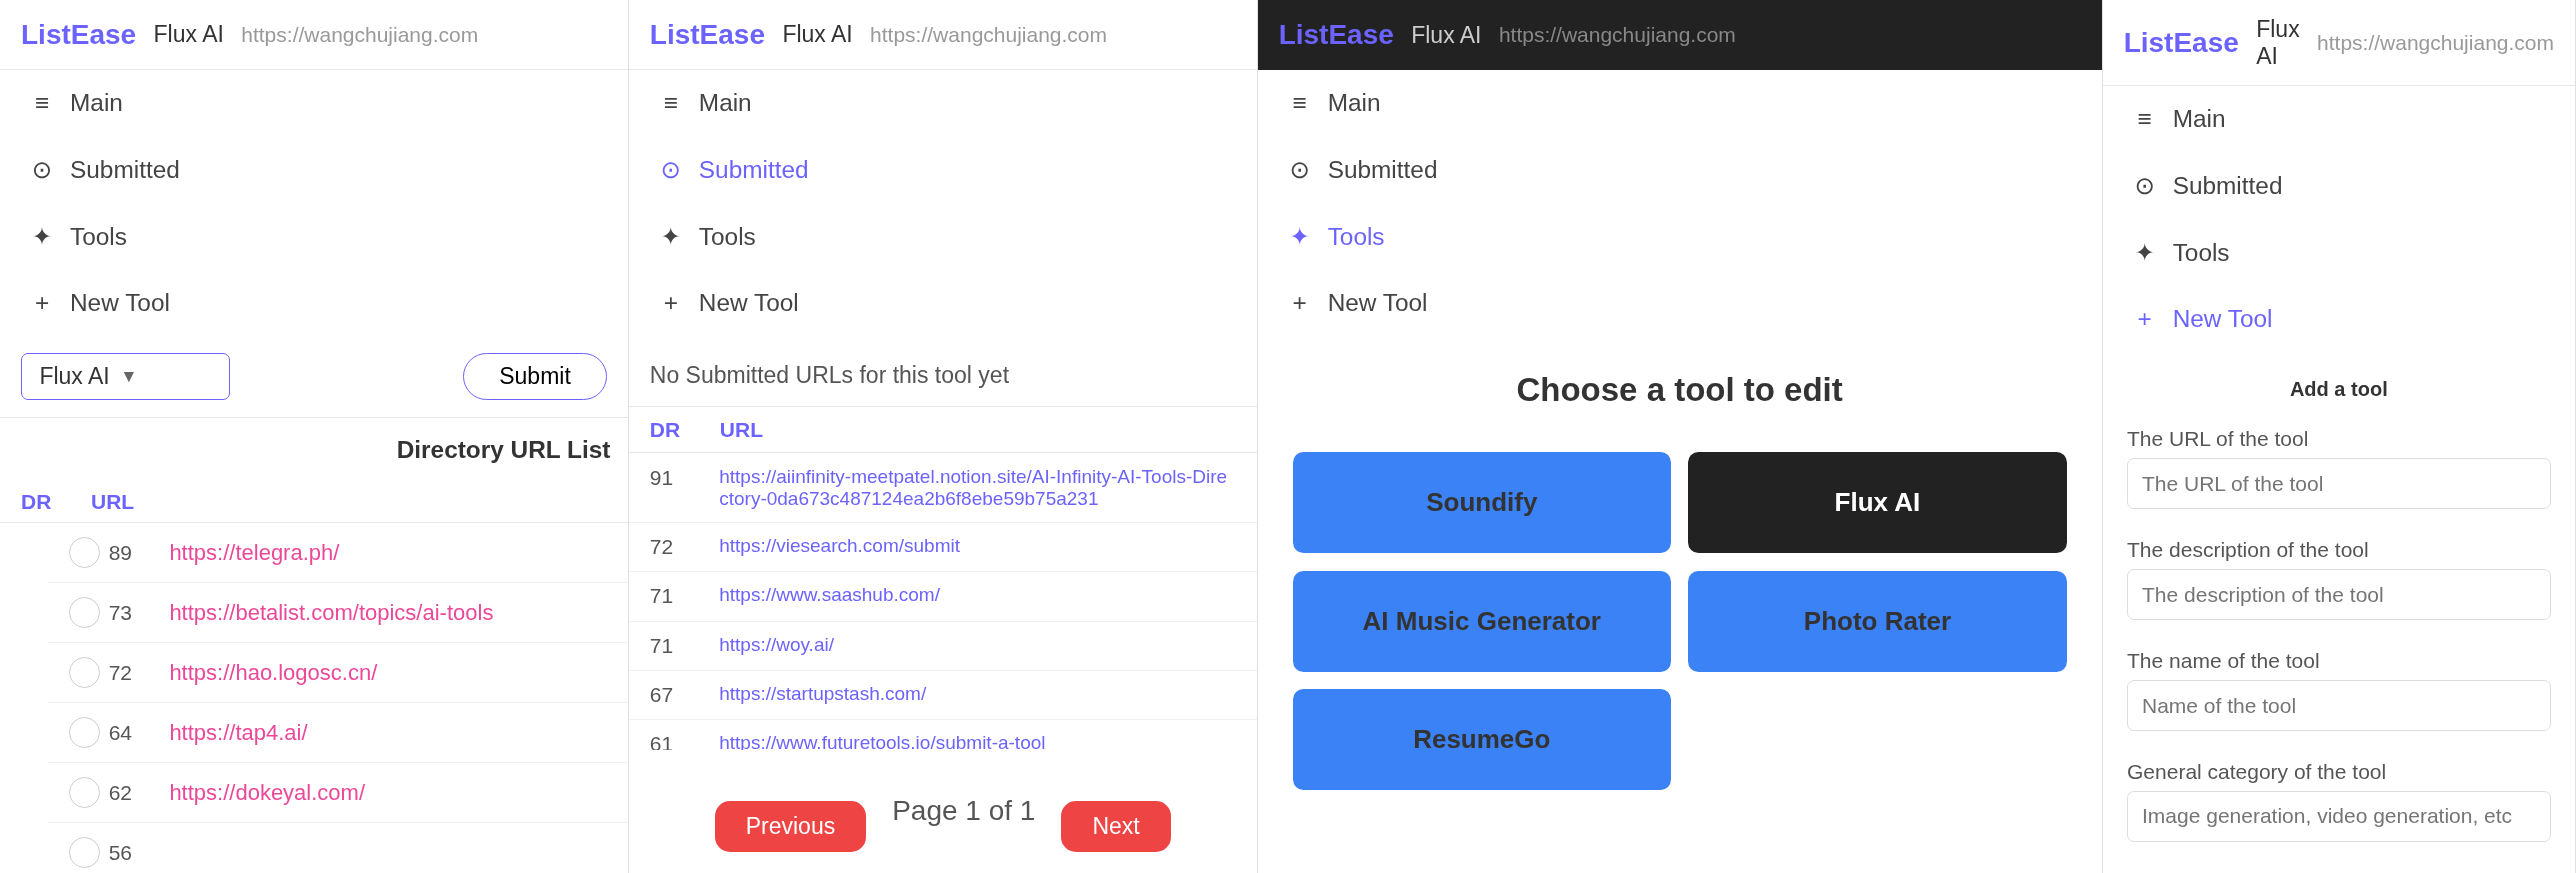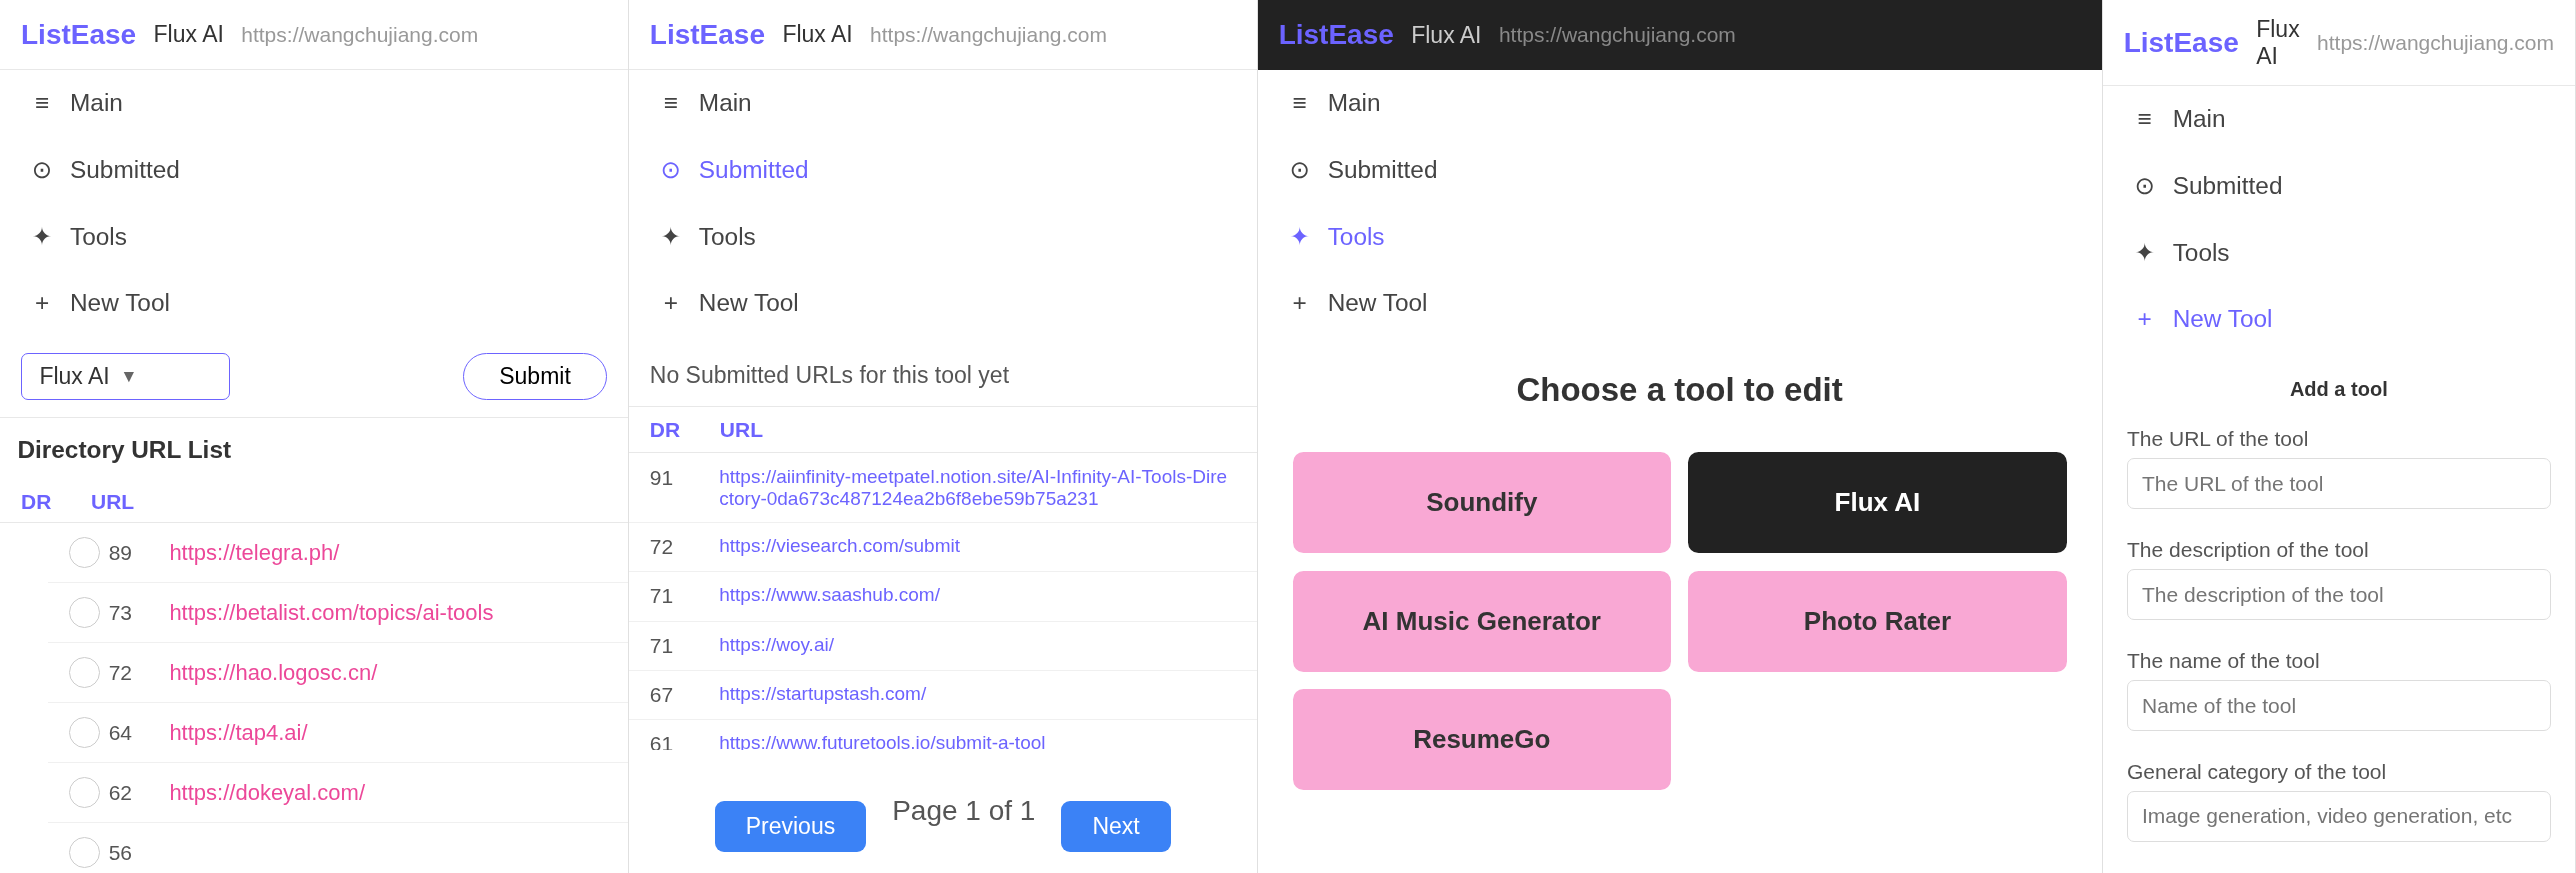--- a/index.html
+++ b/index.html
@@ -89,25 +89,26 @@
       border-radius: 26px;
       padding: 8.7px 35px;
       color: #000000;
       font-size: 23px;
       cursor: pointer;
       background: transparent;
       margin-left: auto;
     }
 
     .dir-title {
-      text-align: left;
+      text-align: right;
       font-size: 24.4px;
       font-weight: 600;
       padding: 17.4px;
       color: #333;
+      margin-left: 44px;
     }
     .table-header {
       display: flex;
       padding: 8.7px 21px;
       border-bottom: 0.9px solid #e8e8e8;
       color: #6c63ff;
       font-size: 21px;
       font-weight: 600;
     }
     .col-dr { width: 70px; }
@@ -158,24 +159,24 @@
     .sub-dr { width: 52px; color: #555; font-size: 21px; flex-shrink: 0; }
     .sub-url { flex: 1; color: #6c63ff; font-size: 19px; word-break: break-all; }
     .pagination {
       display: flex;
       align-items: center;
       justify-content: center;
       padding: 21px;
       gap: 26px;
     }
     .page-btn {
-      background: #3b82f6;
+      background: #ef4444;
       color: #fff;
       border: none;
-      border-radius: 9px;
+      border-radius: 15px;
       padding: 12.2px 31px;
       font-size: 23px;
       cursor: pointer;
       margin-top: 30px;
     }
     .page-info { font-size: 28px; color: #555; }
 
     
     .panel-3 {
       width: 855px;
@@ -187,21 +188,21 @@
       padding: 35px 17.4px 26px;
       color: #333;
     }
     .tool-grid {
       display: grid;
       grid-template-columns: 1fr 1fr;
       gap: 17.4px;
       padding: 17.4px 35px;
     }
     .tool-card {
-      background: #f9a8d4;
+      background: #3b82f6;
       border-radius: 10.5px;
       padding: 35px 17.4px;
       text-align: center;
       font-size: 26px;
       font-weight: 600;
       color: #333;
       cursor: pointer;
     }
     .tool-card.active {
       background: #222;

